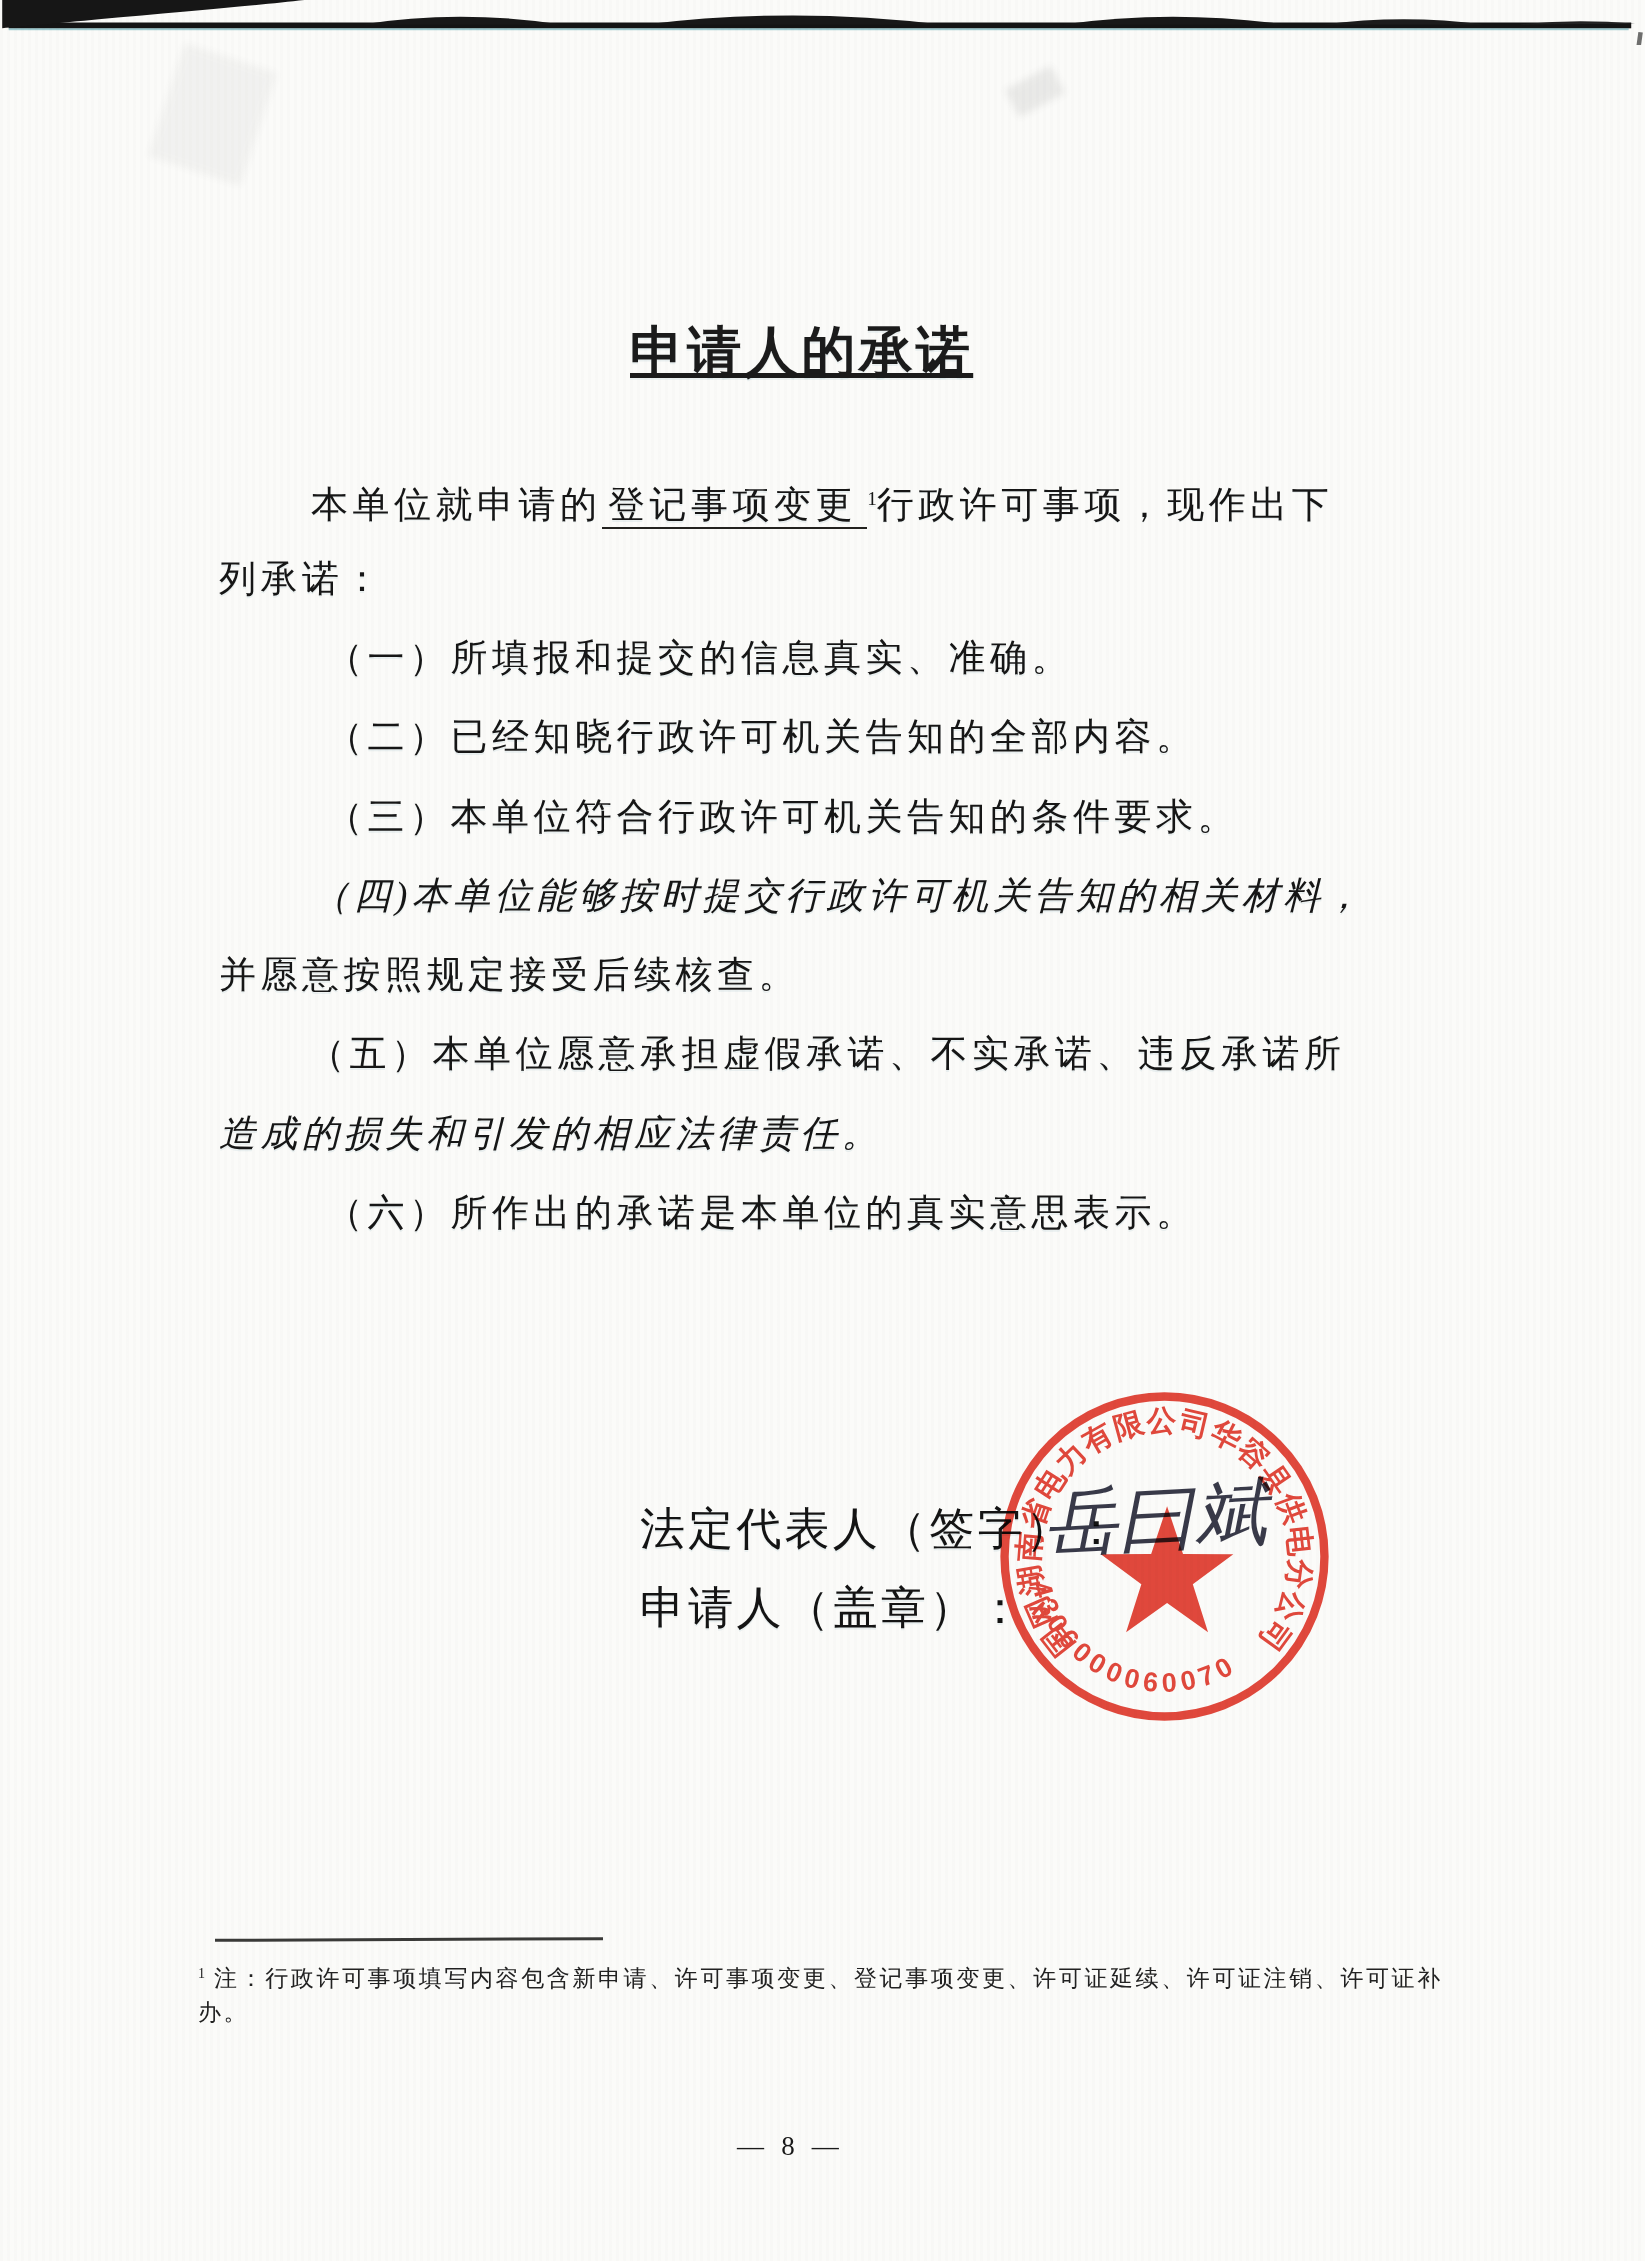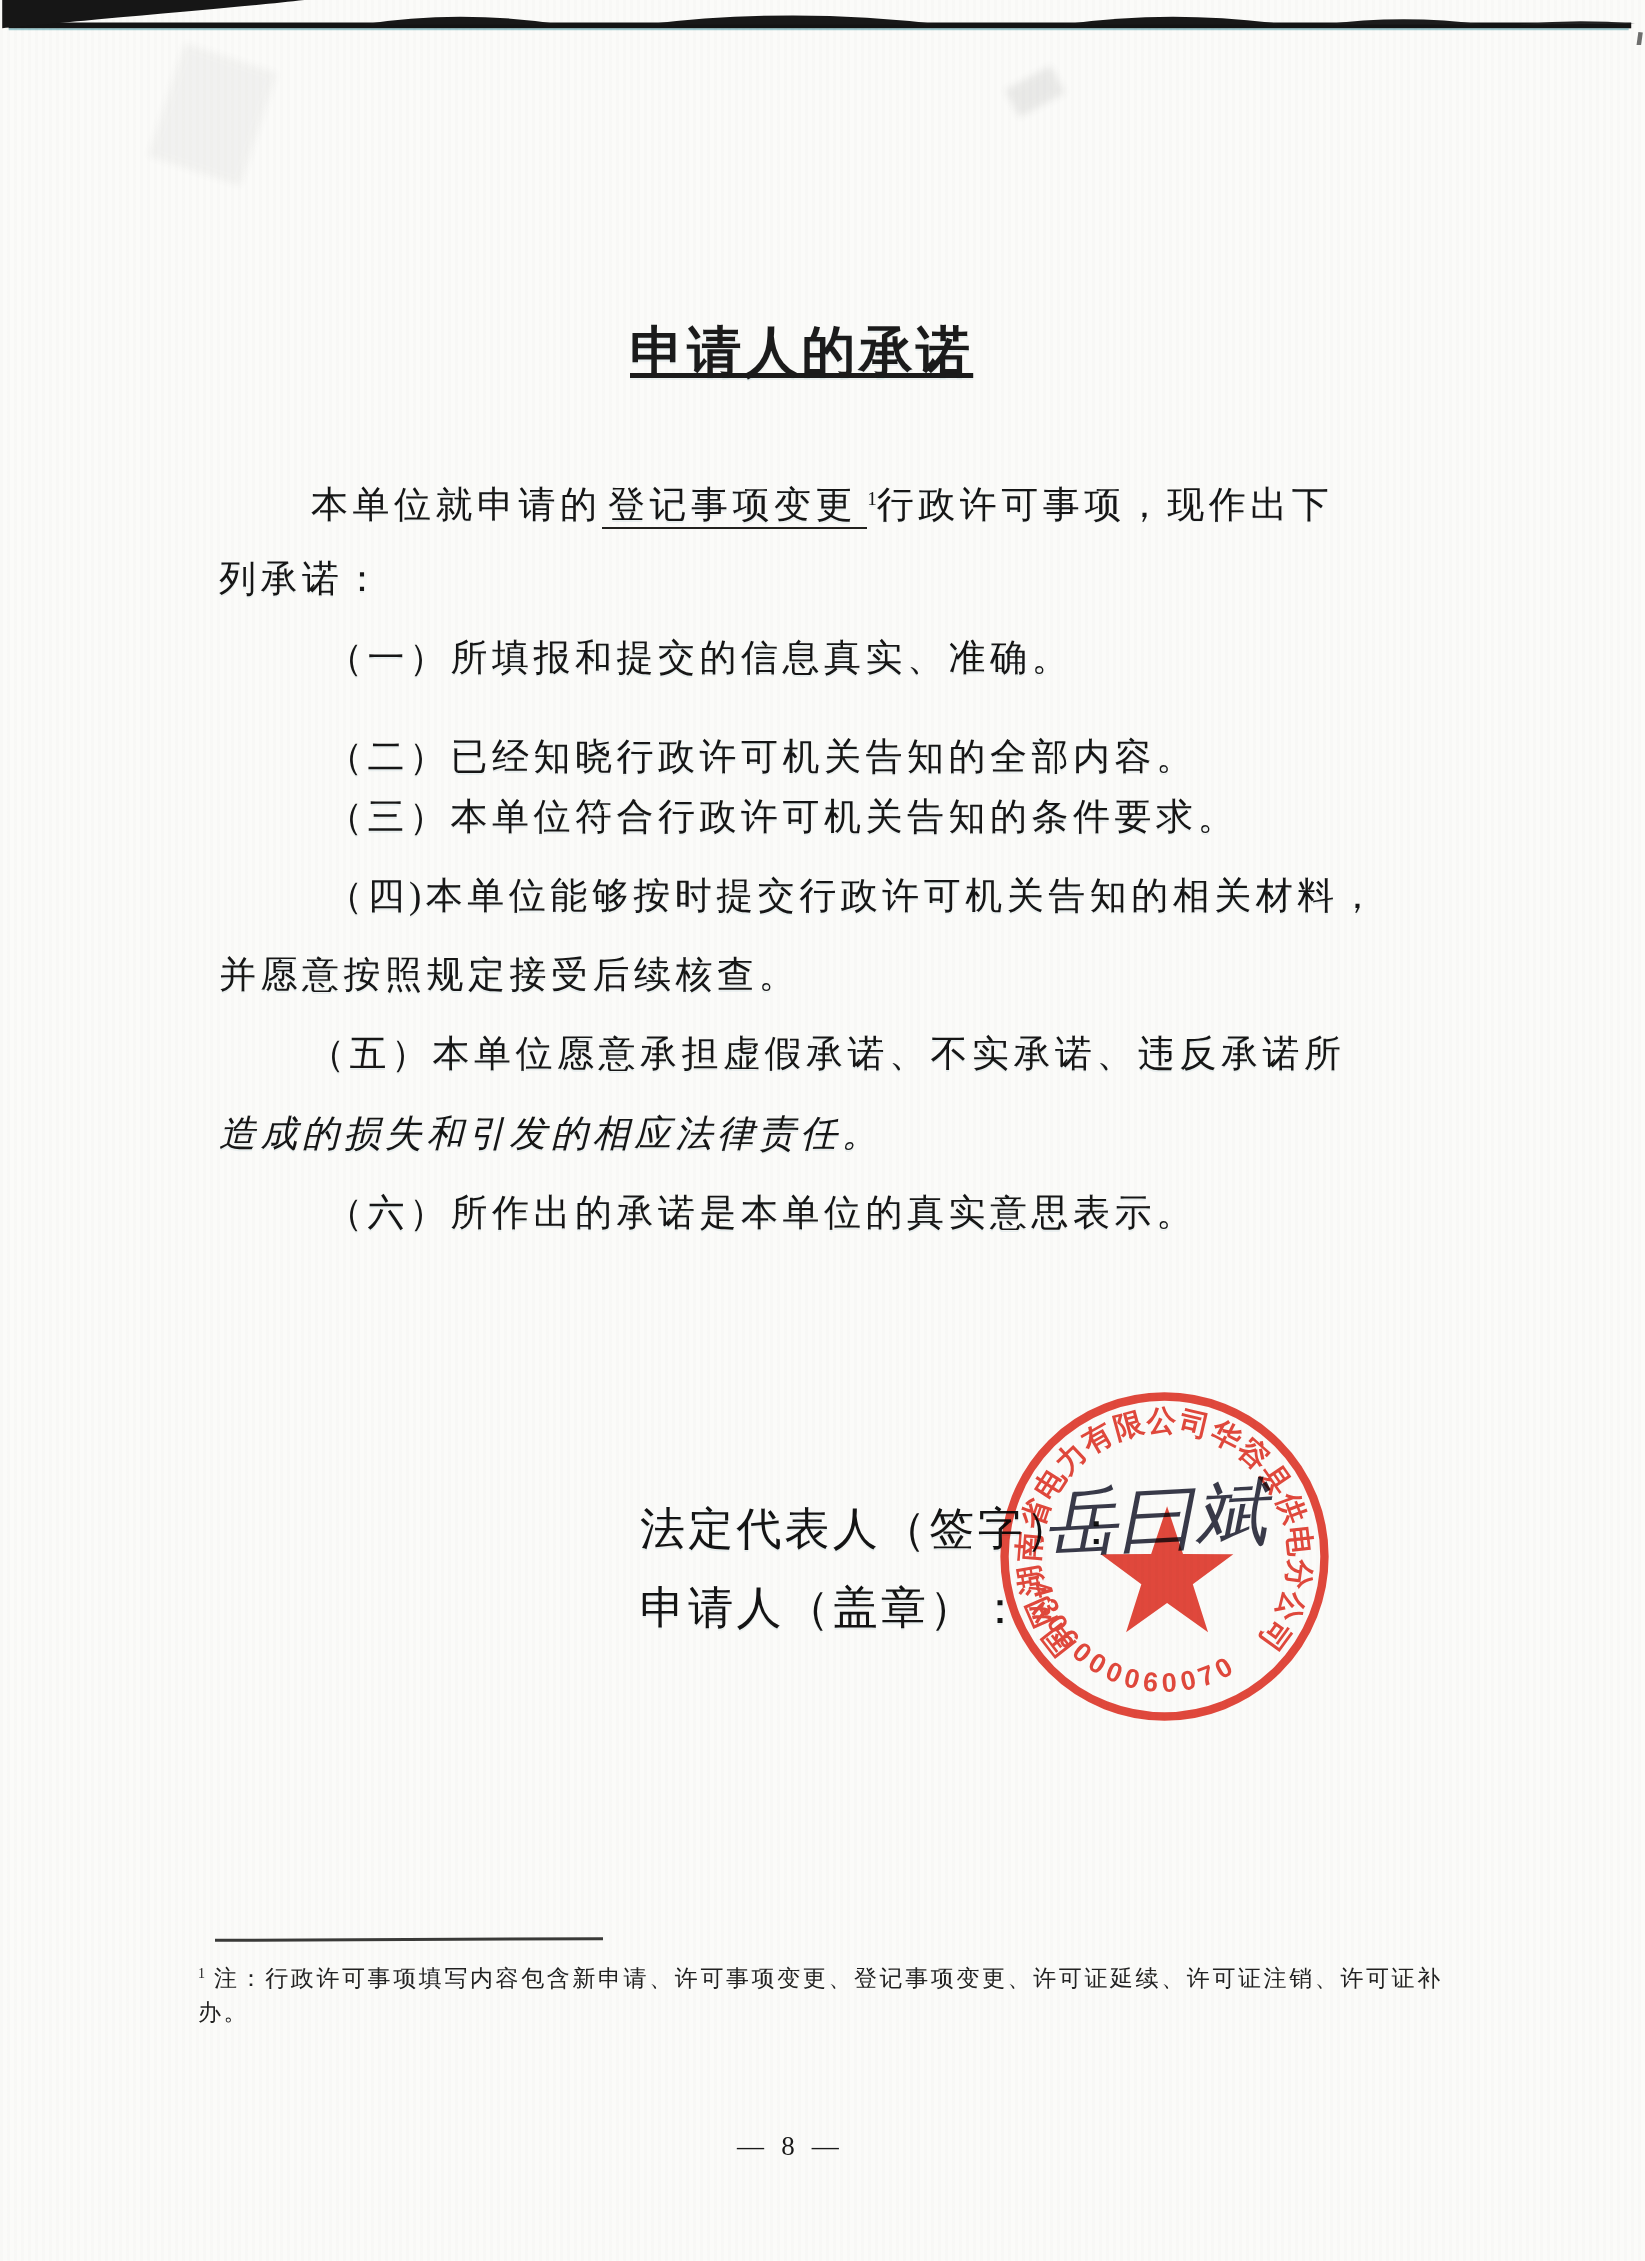--- a/index.html
+++ b/index.html
@@ -73,23 +73,23 @@
 
   <div class="smudge" style="left:164px;top:55px;width:97px;height:119px;opacity:0.05;transform:rotate(18deg);"></div>
   <div class="smudge" style="left:1009px;top:76px;width:52px;height:31px;opacity:0.10;transform:rotate(-28deg);"></div>
 
   <h1 class="title">申请人的承诺</h1>
 
   <div class="bodyline" style="left:311px;top:472px;"><span>本单位就申请的</span><span class="u">登记事项变更</span><sup class="fnref">1</sup><span>行政许可事项，现作出下</span></div>
   <div class="bodyline" style="left:219px;top:552px;">列承诺：</div>
 
   <div class="bodyline" style="left:326px;top:631px;">（一）所填报和提交的信息真实、准确。</div>
-  <div class="bodyline" style="left:326px;top:730px;text-align:right;">（二）已经知晓行政许可机关告知的全部内容。</div>
+  <div class="bodyline" style="left:326px;top:710px;text-align:right;">（二）已经知晓行政许可机关告知的全部内容。</div>
   <div class="bodyline" style="left:326px;top:790px;">（三）本单位符合行政许可机关告知的条件要求。</div>
-  <div class="bodyline" style="left:326px;top:869px;">（四)本单位能够按时提交行政许可机关告知的相关材料，</div>
+  <div class="bodyline" style="left:312px;top:869px;font-style:italic;">（四)本单位能够按时提交行政许可机关告知的相关材料，</div>
   <div class="bodyline" style="left:219px;top:948px;">并愿意按照规定接受后续核查。</div>
   <div class="bodyline" style="left:308px;top:1027px;">（五）本单位愿意承担虚假承诺、不实承诺、违反承诺所</div>
   <div class="bodyline" style="left:219px;top:1107px;font-style:italic;">造成的损失和引发的相应法律责任。</div>
   <div class="bodyline" style="left:326px;top:1186px;">（六）所作出的承诺是本单位的真实意思表示。</div>
 
   <div class="sigline" style="top:1502px;">法定代表人（签字）：</div>
   <div class="sigline" style="top:1581px;">申请人（盖章）：</div>
 
   <svg class="stamp-svg" width="387" height="387" viewBox="0 0 600 600">
     <circle cx="300" cy="300" r="248" fill="none" stroke-width="13" stroke="#e23b2e"></circle>

